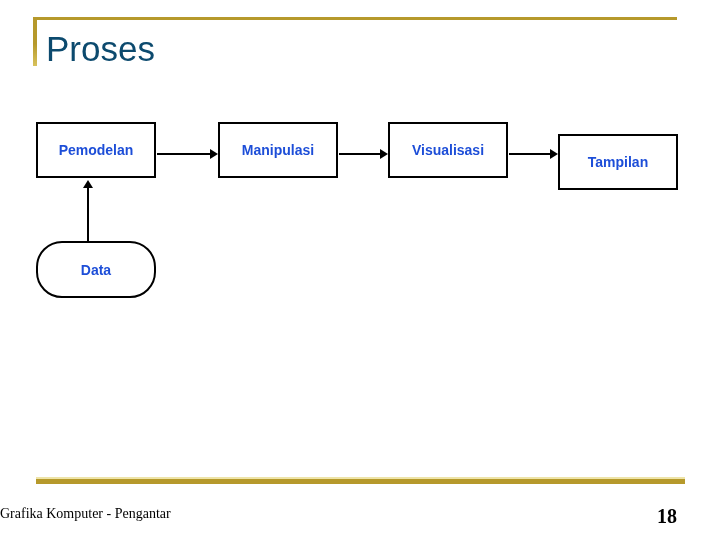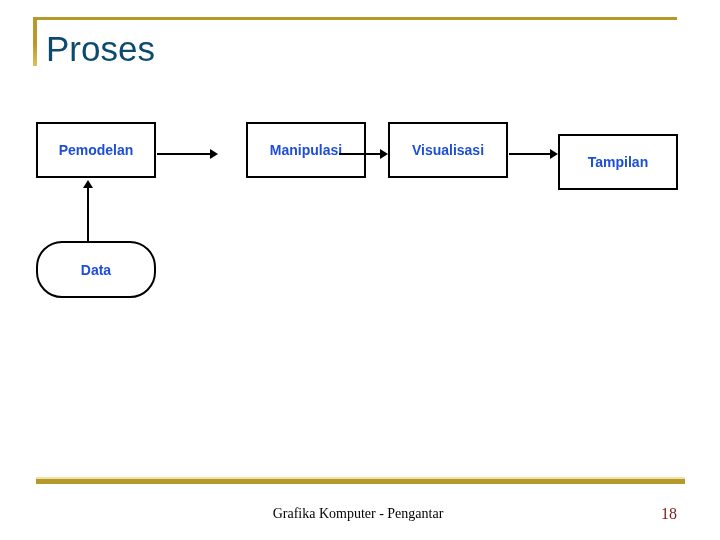--- a/index.html
+++ b/index.html
@@ -51,21 +51,21 @@
     background: #ffffff;
     box-sizing: border-box;
     display: flex;
     align-items: center;
     justify-content: center;
     font-size: 14px;
     font-weight: bold;
     color: #1d4ed8;
   }
   .pbox.b1 { left: 36px;  top: 122px; }
-  .pbox.b2 { left: 218px; top: 122px; margin-left: 28px; }
+  .pbox.b2 { left: 218px; top: 122px; }
   .pbox.b3 { left: 388px; top: 122px; text-align: right; }
   .pbox.b4 { left: 558px; top: 122px; margin-top: 12px; }
   .pbox.data {
     left: 36px;
     top: 241px;
     height: 57px;
     border-radius: 26px;
   }
   
   .harrow {
@@ -135,32 +135,33 @@
     top: 479px;
     width: 649px;
     height: 5px;
     background: #B6992B;
   }
   .footer-text {
     position: absolute;
     left: 0;
     right: 4px;
     top: 506px;
-    text-align: center;
+    text-align: left;
     font-family: "Liberation Serif", serif;
     font-size: 14px;
     color: #000000;
   }
   .page-number {
     position: absolute;
     right: 43px;
     top: 505px;
     font-family: "Liberation Serif", serif;
-    font-size: 16px;
-    color: #7f1d1d;
+    font-size: 20px;
+    color: #000000;
+    font-weight: bold;
   }
 </style>
 </head>
 <body>
 
 <div class="slide">
 
   <div class="top-rule"></div>
   <div class="title-bar"></div>
   <div class="slide-title">Proses</div>

